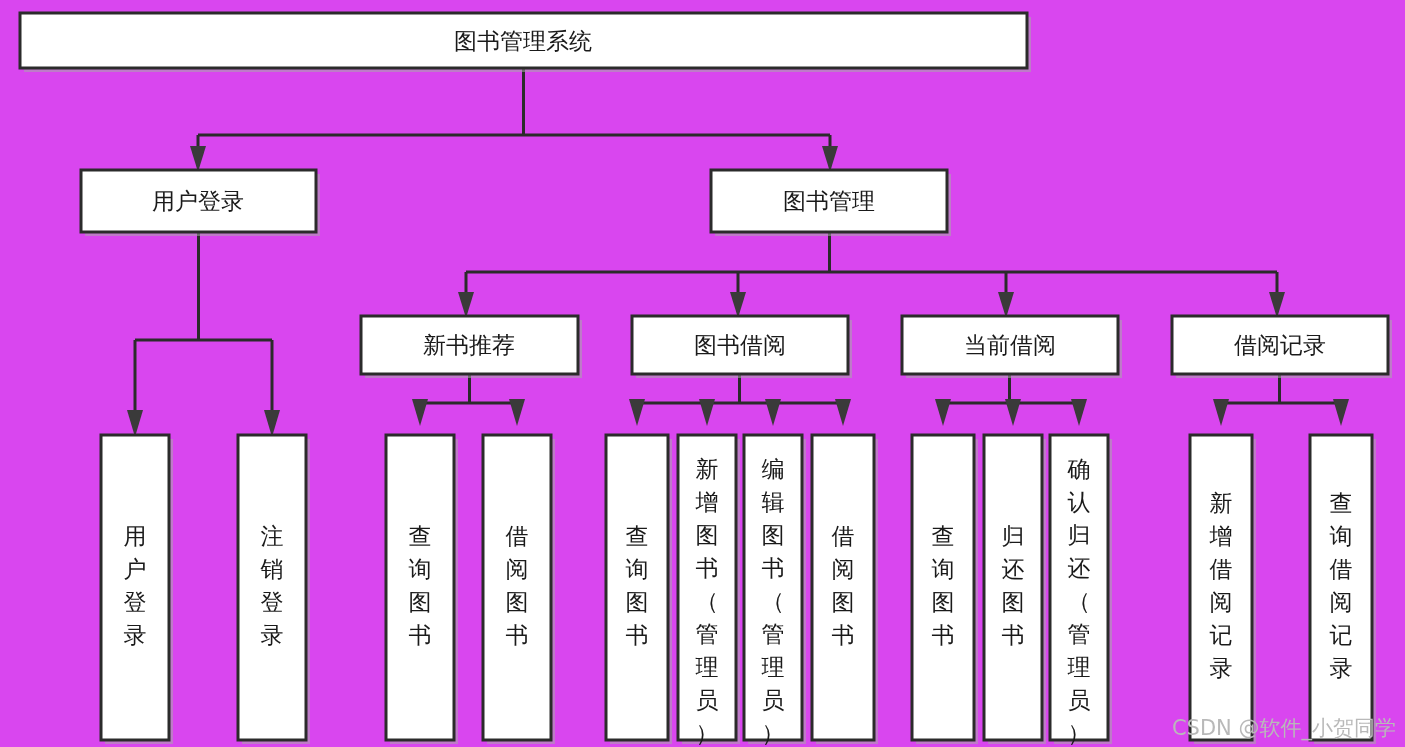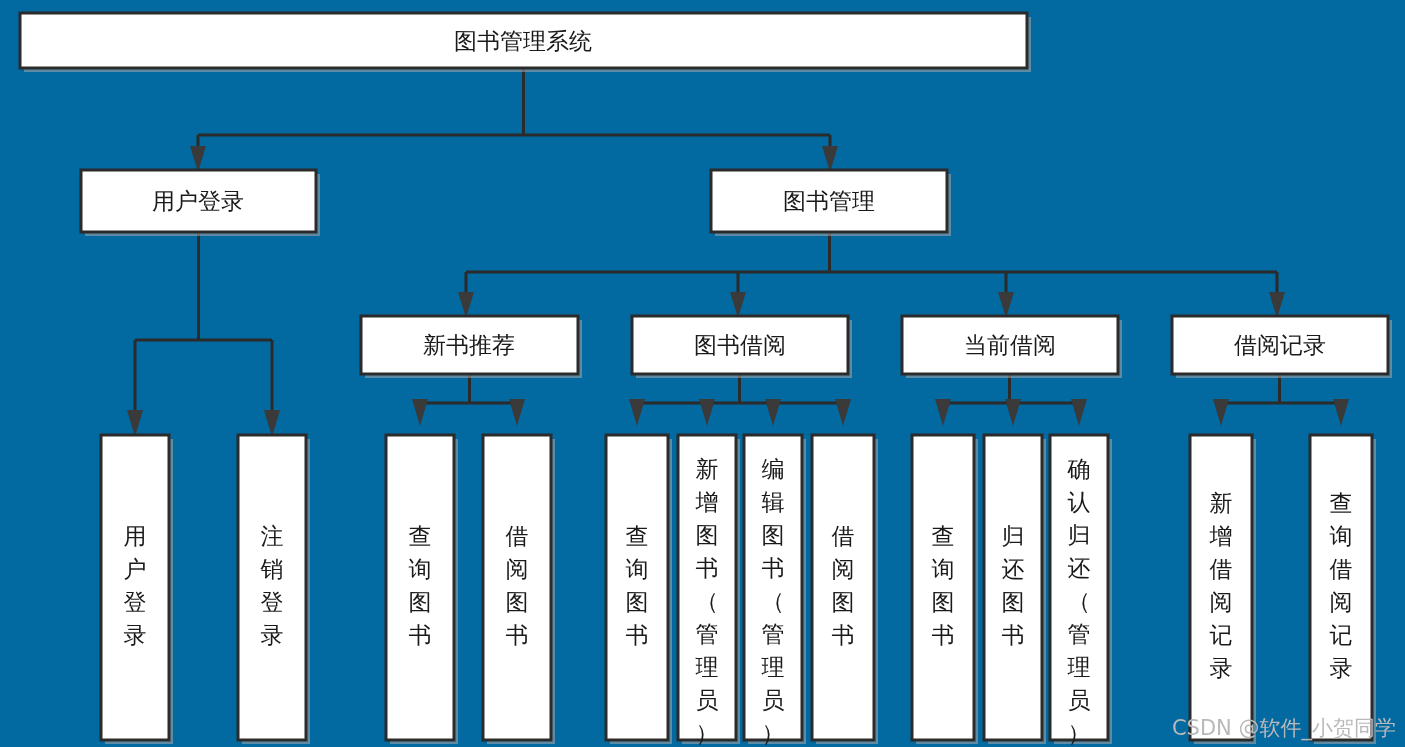--- a/index.html
+++ b/index.html
@@ -11,21 +11,21 @@
   body {
     width: 1405px;
     height: 747px;
     overflow: hidden;
     font-family: "DejaVu Sans", "Liberation Sans", sans-serif;
   }
   #diagram-root {
     position: relative;
     width: 1405px;
     height: 747px;
-    background: #0369a1;
+    background: #d946ef;
   }
   svg.diagram-canvas {
     position: absolute;
     left: 0;
     top: 0;
     width: 1405px;
     height: 747px;
     display: block;
   }
   .node-box {

